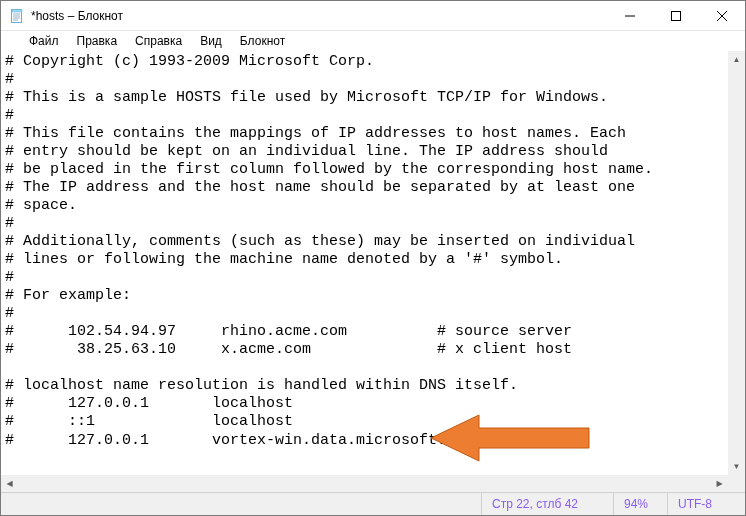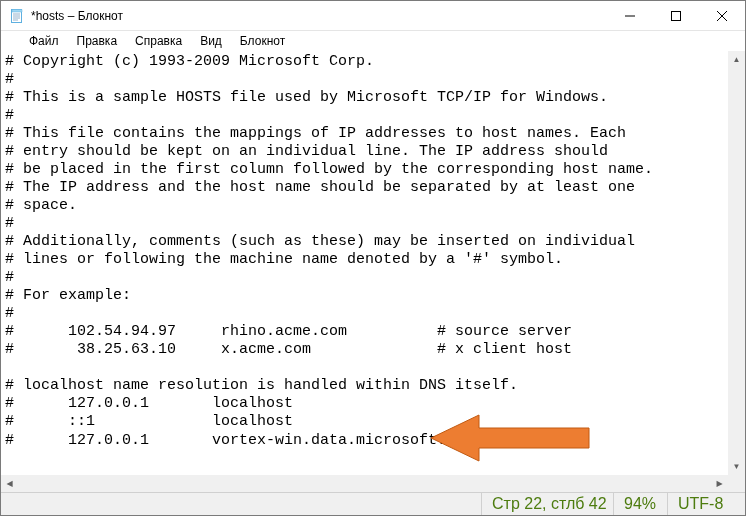--- a/index.html
+++ b/index.html
@@ -122,22 +122,22 @@
     display: flex;
     align-items: stretch;
     background: #f0f0f0;
     border-top: 1px solid #d0d0d0;
   }
   .status-cell {
     display: flex;
     align-items: center;
     padding: 0 10px;
     border-left: 1px solid #d0d0d0;
-    font-size: 16px;
-    color: #4d7c0f;
+    font-size: 12px;
+    color: #8b5cf6;
     white-space: nowrap;
   }
   .status-cell:first-child { border-left: none; }
   .status-spacer { flex: 1; border-left: none; }
   .status-pos { width: 132px; }
   .status-zoom { width: 54px; }
   .status-eol { width: 110px; }
   .status-enc { flex: 0 0 78px; }
   .arrow-overlay {
     position: absolute;

